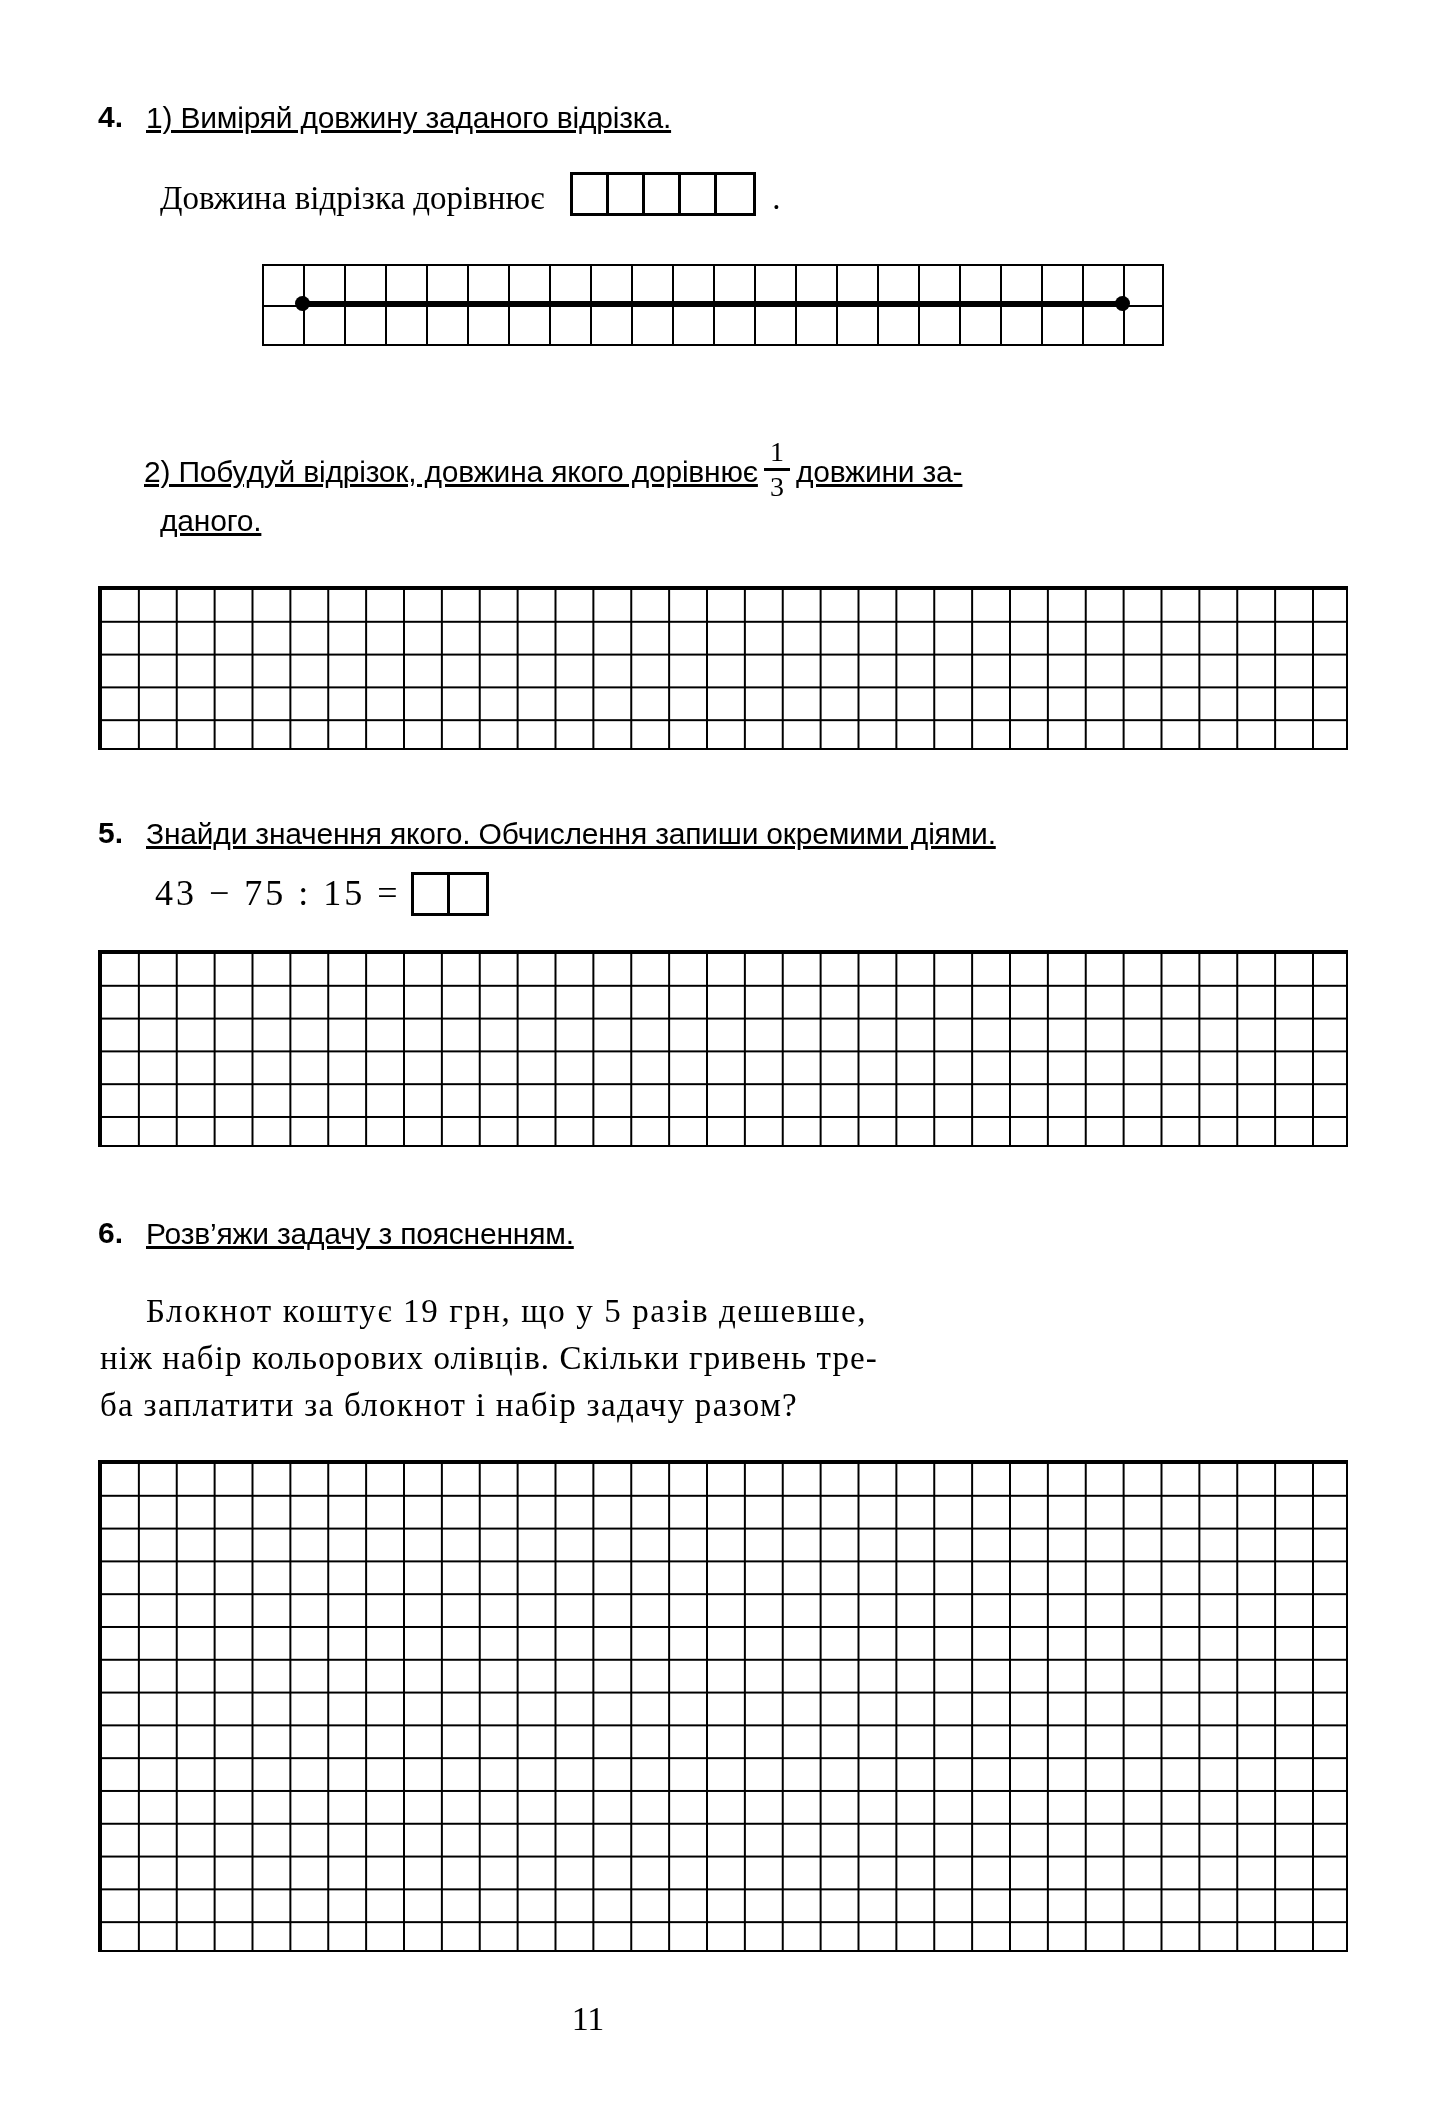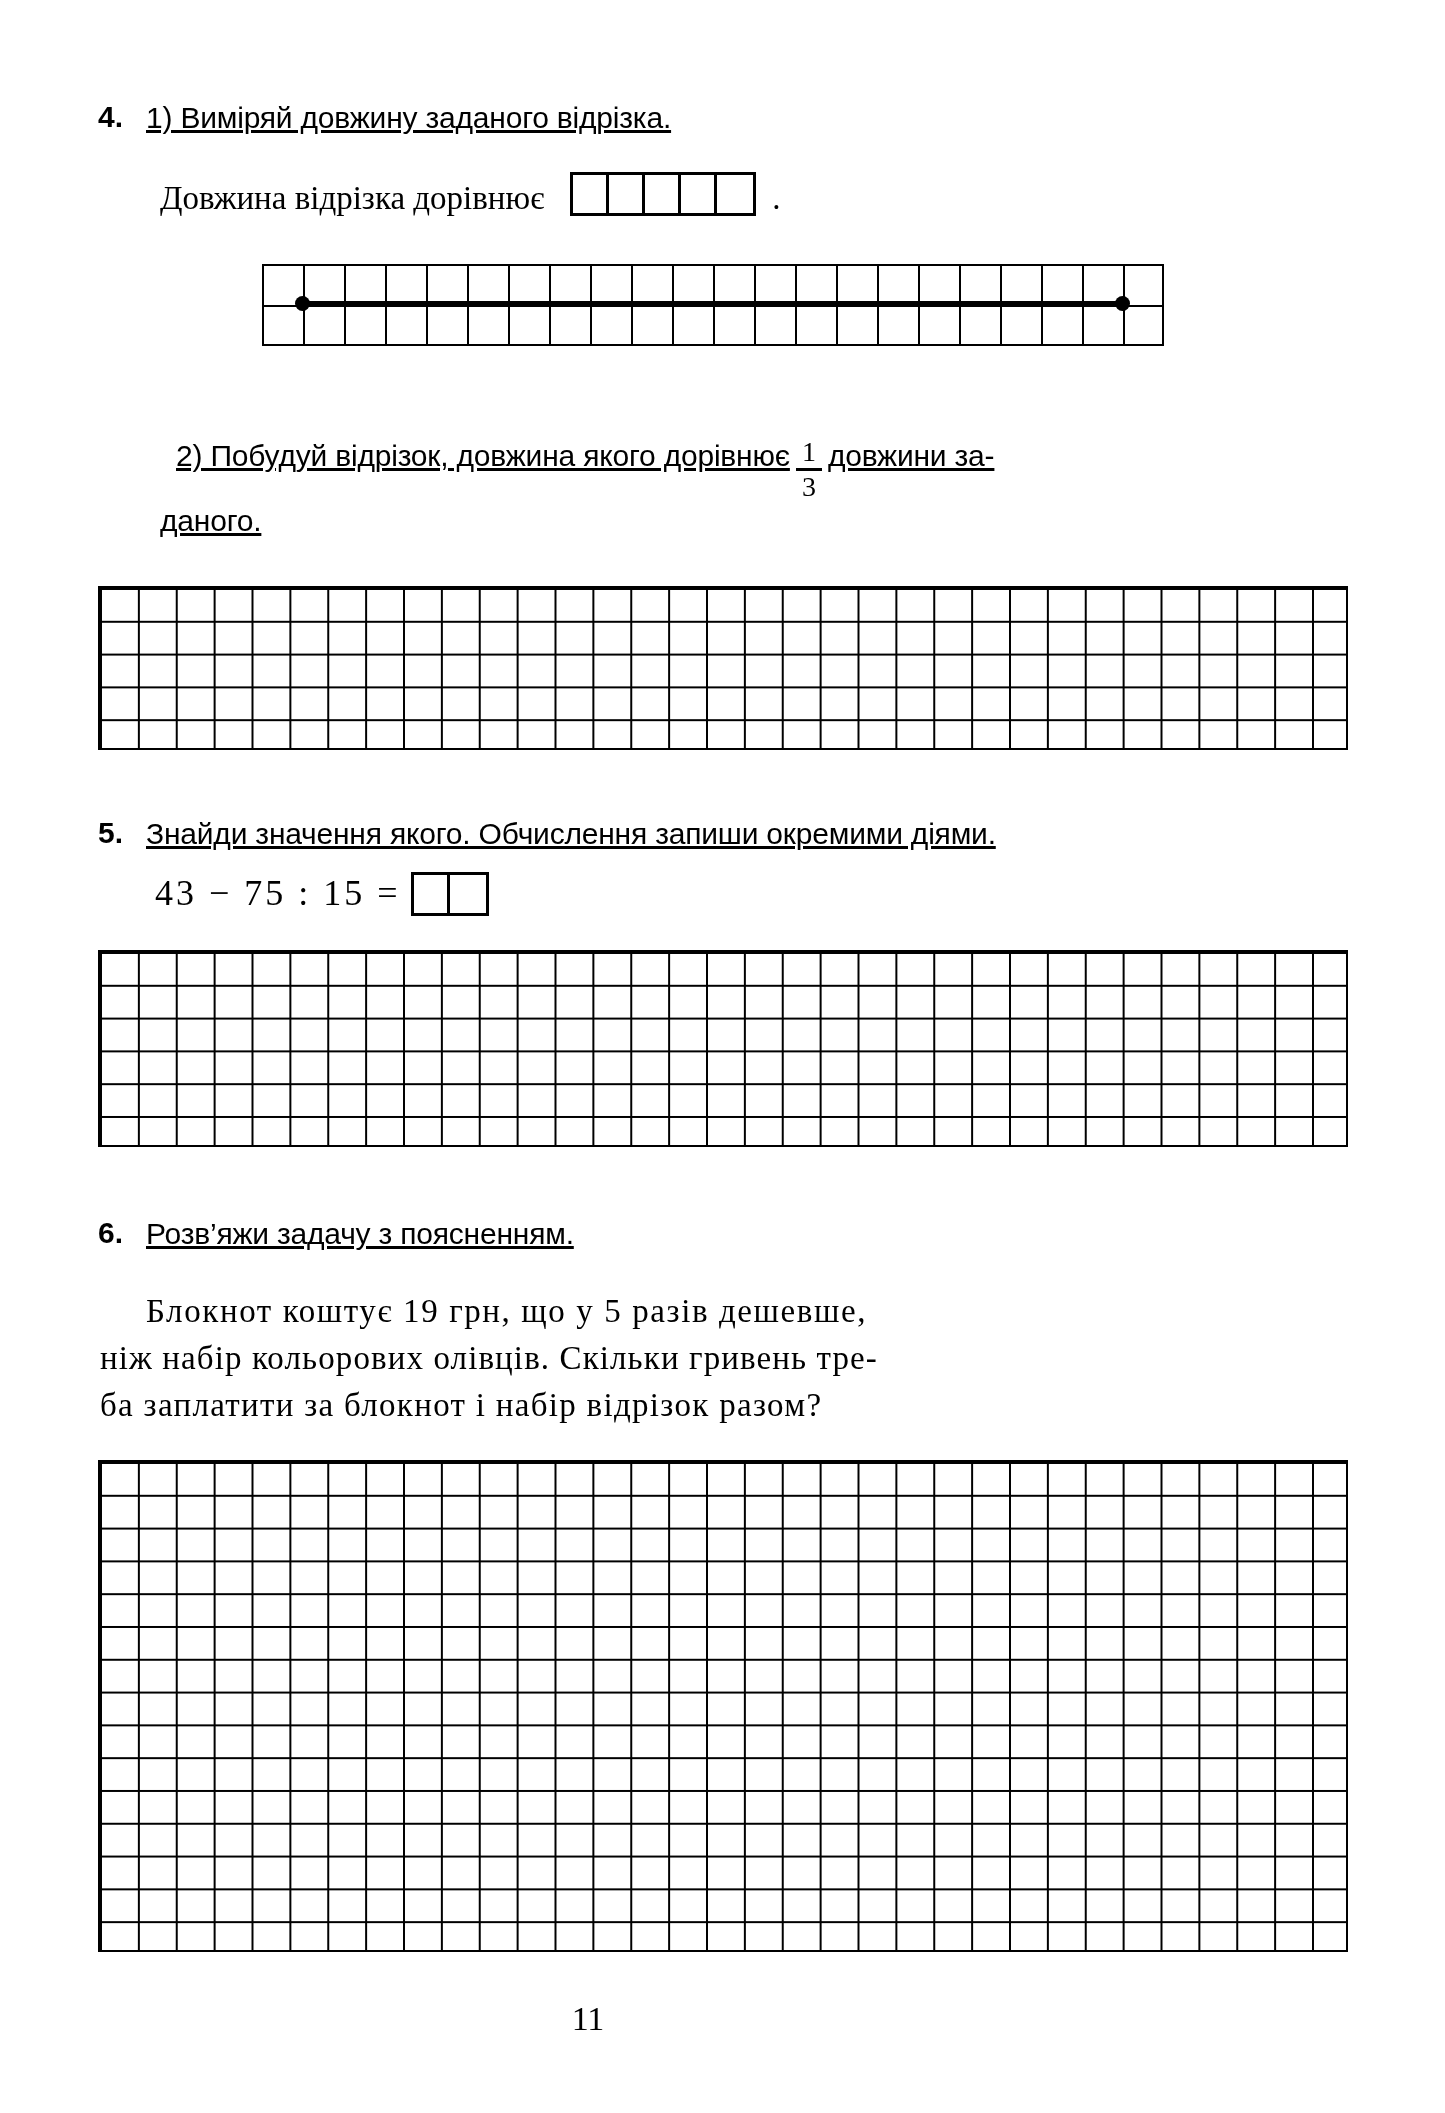--- a/index.html
+++ b/index.html
@@ -185,21 +185,21 @@
     <div class="vline" style="left:695px;"></div>
     <div class="vline" style="left:736px;"></div>
     <div class="vline" style="left:777px;"></div>
     <div class="vline" style="left:818px;"></div>
     <div class="vline" style="left:859px;"></div>
   </div>
   <div class="segment-line" style="left:302px; top:301px; width:820px;"></div>
   <div class="segment-dot" style="left:295px; top:296px;"></div>
   <div class="segment-dot" style="left:1115px; top:296px;"></div>
 
-  <div style="position:absolute; left:176px; top:440px; display:flex; ">
+  <div style="position:absolute; left:144px; top:440px; display:flex; align-items:center;">
     <span class="sans-line">2) Побудуй відрізок, довжина якого дорівнює</span>
     <span class="frac">
       <span class="num">1</span>
       <span class="bar"></span>
       <span class="den">3</span>
     </span>
     <span class="sans-line">довжини за-</span>
   </div>
   <div class="sans-line" style="position:absolute; left:160px; top:505px;">даного.</div>
 
@@ -231,21 +231,21 @@
               border-right:2px solid #000; border-bottom:2px solid #000;"></div>
 
   <div class="task-row" style="left:98px; top:1218px;">
     <span class="task-num">6.</span>
     <span class="sans-line">Розв’яжи задачу з поясненням.</span>
   </div>
 
   <div style="position:absolute; left:100px; top:1288px; width:1250px;">
     <div class="serif-line" style="margin-left:46px; letter-spacing:1.6px; line-height:1.42;">Блокнот коштує 19 грн, що у 5 разів дешевше,</div>
     <div class="serif-line" style="letter-spacing:1.1px; line-height:1.42;">ніж набір кольорових олівців. Скільки гривень тре-</div>
-    <div class="serif-line" style="letter-spacing:1.3px; line-height:1.42;">ба заплатити за блокнот і набір відрізок разом?</div>
+    <div class="serif-line" style="letter-spacing:1.3px; line-height:1.42;">ба заплатити за блокнот і набір задачу разом?</div>
   </div>
 
   <div class="grid" style="left:98px; top:1460px; width:1250px; height:492px;
               background-image:
                 linear-gradient(to right, #000 0px, #000 2px, transparent 2px),
                 linear-gradient(to bottom, #000 0px, #000 2px, transparent 2px);
               background-size: 37.88px 32.8px, 37.88px 32.8px;
               border-right:2px solid #000; border-bottom:2px solid #000;"></div>
 
   <div class="page-number" style="left:0; top:2000px;">11</div>

